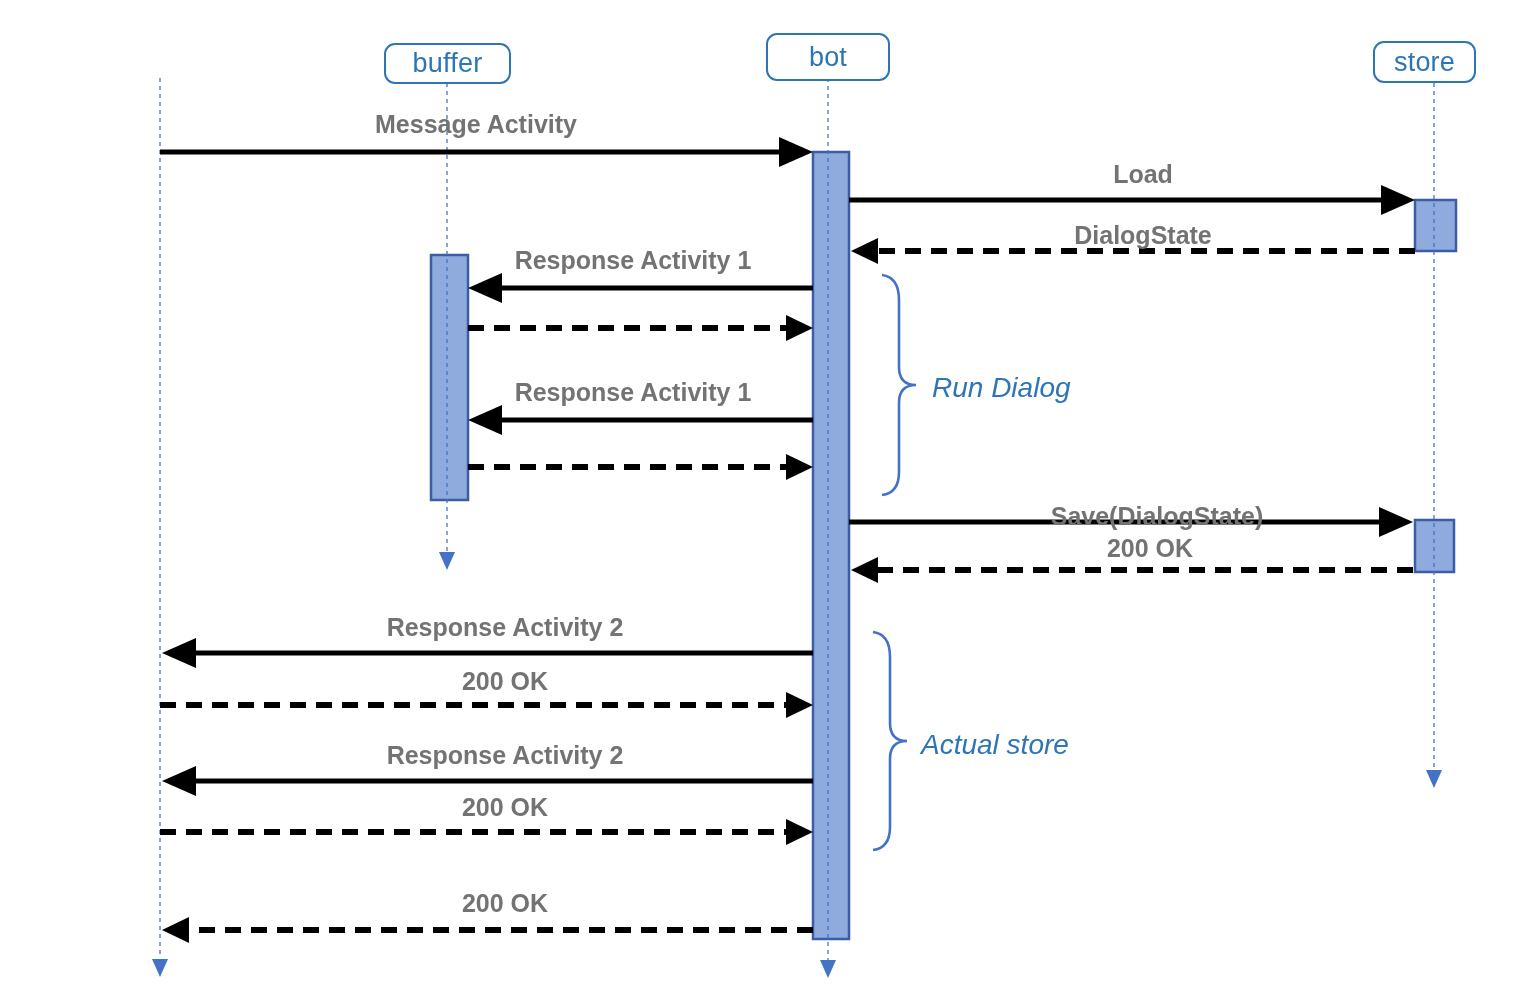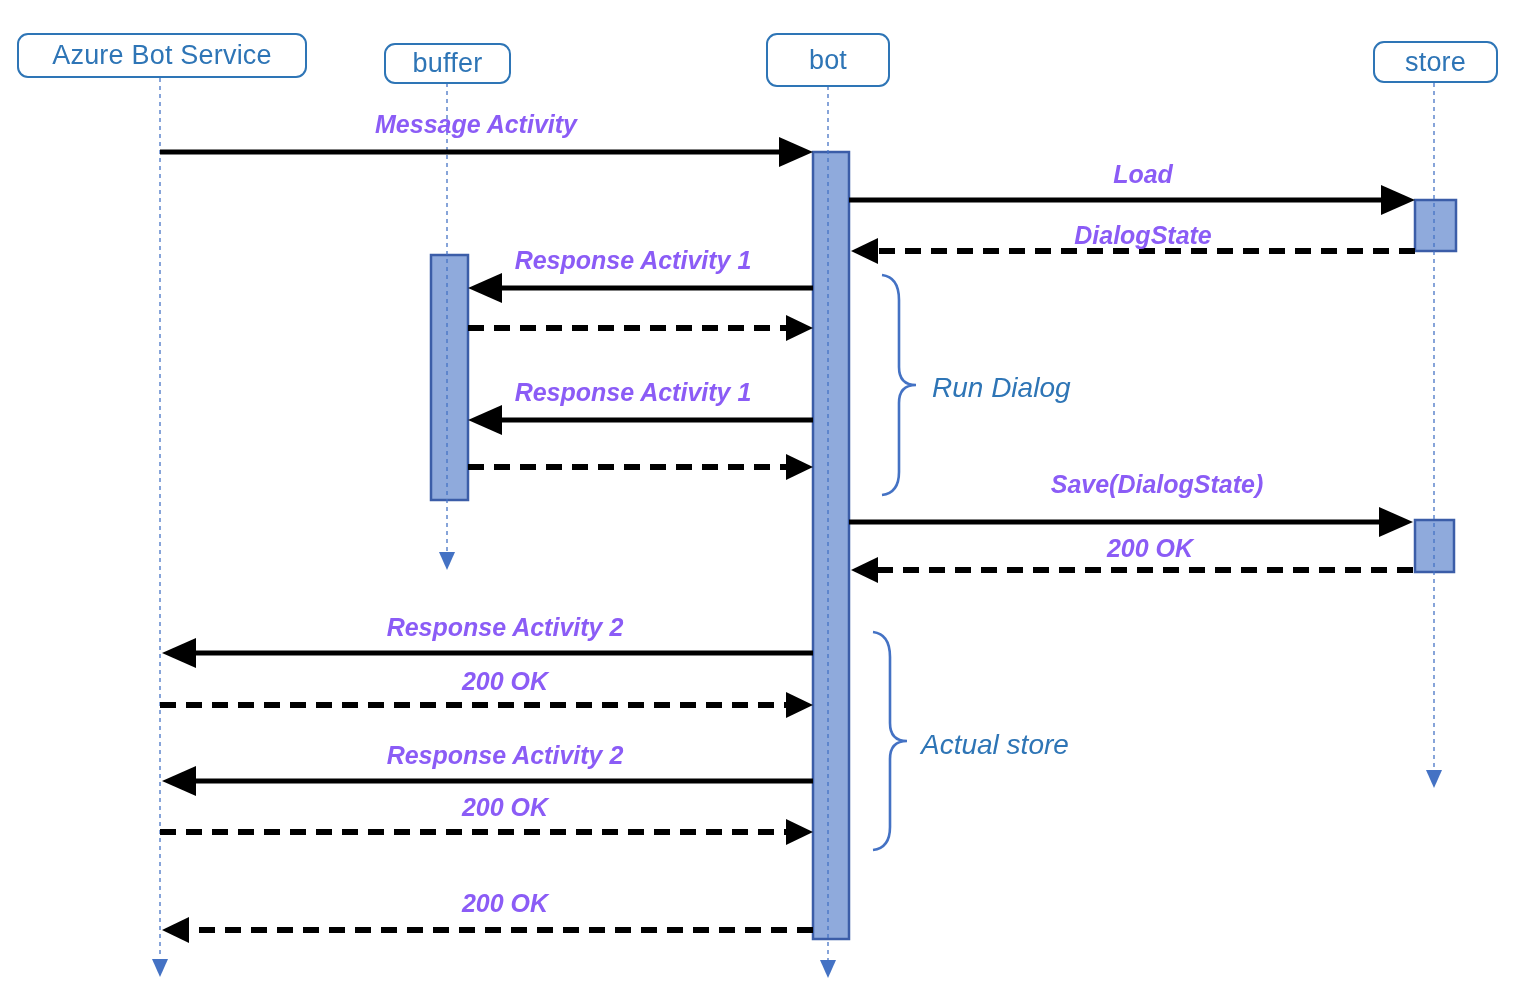--- a/index.html
+++ b/index.html
@@ -11,21 +11,21 @@
   .pbox{
     position:absolute;box-sizing:border-box;
     border:2.5px solid var(--accent-blue,#2E75B6);
     border-radius:11px;background:#fff;
     display:flex;align-items:center;justify-content:center;
     color:var(--accent-blue,#2E75B6);
     font-size:27px;letter-spacing:.2px;
   }
   .mlabel{
     position:absolute;transform:translate(-50%,-50%);
-    font-weight:bold;color:#8b5cf6;font-size:25px;white-space:nowrap;font-style:italic;
+    font-weight:bold;color:#737373;font-size:25px;white-space:nowrap;
   }
   .note{
     position:absolute;transform:translate(0,-50%);
     font-style:italic;color:var(--accent-blue,#2E75B6);
     font-size:28px;white-space:nowrap;
   }
 </style>
 </head>
 <body>
 
@@ -126,39 +126,36 @@
         <polygon points="162,930 189,917 189,943" fill="#000"></polygon>
       </g>
     </g>
 
     <g stroke="#4472C4" stroke-width="2.6" fill="none">
       <path d="M 882,275 Q 899,277 899,300 L 899,367 Q 899,385 916,385 Q 899,385 899,403 L 899,472 Q 899,493 882,495"></path>
       <path d="M 873,632 Q 890,634 890,657 L 890,723 Q 890,741 907,741 Q 890,741 890,759 L 890,827 Q 890,848 873,850"></path>
     </g>
   </svg>
 
-  <div class="pbox" style="left:17px;top:33px;width:290px;height:45px;">
-    <span>Azure Bot Service</span>
-  </div>
   <div class="pbox" style="left:384px;top:35px;width:127px;height:41px;margin-top:8px;">
     <span>buffer</span>
   </div>
-  <div class="pbox" style="left:766px;top:33px;width:124px;height:54px;">
+  <div class="pbox" style="left:766px;top:33px;width:124px;height:48px;">
     <span>bot</span>
   </div>
-  <div class="pbox" style="left:1373px;top:41px;width:125px;height:42px;">
+  <div class="pbox" style="left:1373px;top:41px;width:103px;height:42px;">
     <span>store</span>
   </div>
 
   <div class="mlabel" style="left:476px;top:124px;">Message Activity</div>
   <div class="mlabel" style="left:1143px;top:174px;">Load</div>
   <div class="mlabel" style="left:1143px;top:235px;">DialogState</div>
   <div class="mlabel" style="left:633px;top:260px;">Response Activity 1</div>
   <div class="mlabel" style="left:633px;top:392px;">Response Activity 1</div>
-  <div class="mlabel" style="left:1157px;top:484px;text-align:right;">Save(DialogState)</div>
+  <div class="mlabel" style="left:1157px;top:516px;text-align:right;">Save(DialogState)</div>
   <div class="mlabel" style="left:1150px;top:548px;">200 OK</div>
   <div class="mlabel" style="left:505px;top:627px;">Response Activity 2</div>
   <div class="mlabel" style="left:505px;top:681px;">200 OK</div>
   <div class="mlabel" style="left:505px;top:755px;">Response Activity 2</div>
   <div class="mlabel" style="left:505px;top:807px;">200 OK</div>
   <div class="mlabel" style="left:505px;top:903px;">200 OK</div>
 
   <div class="note" style="left:932px;top:388px;">Run Dialog</div>
   <div class="note" style="left:921px;top:745px;">Actual store</div>
 

